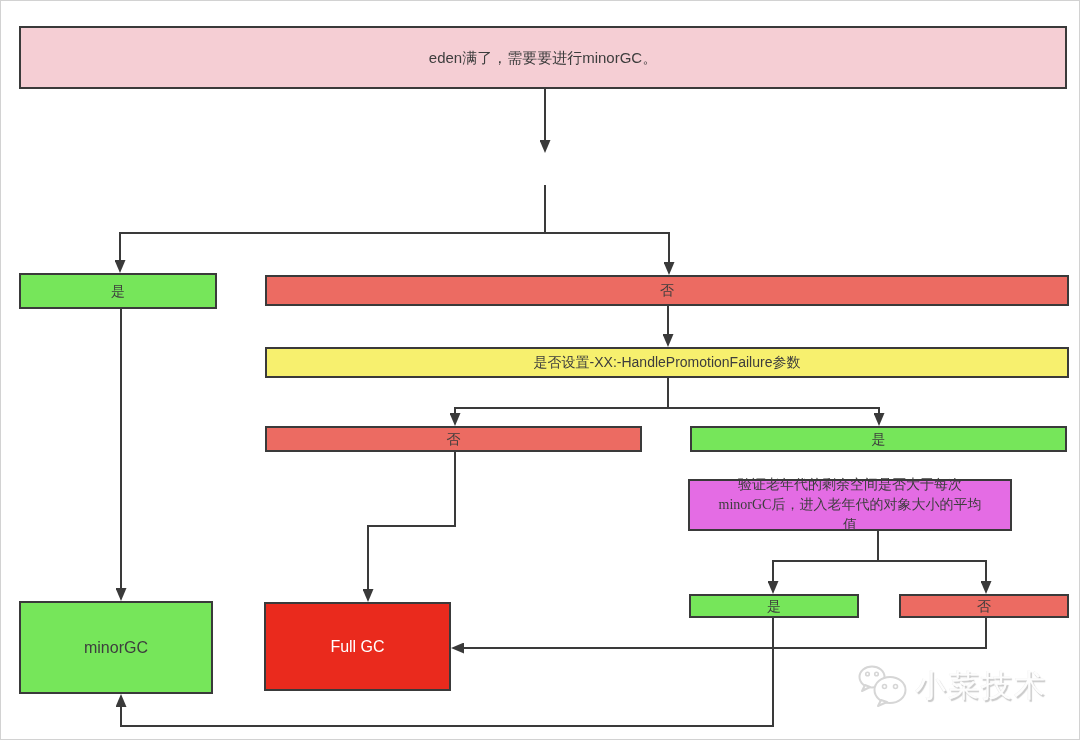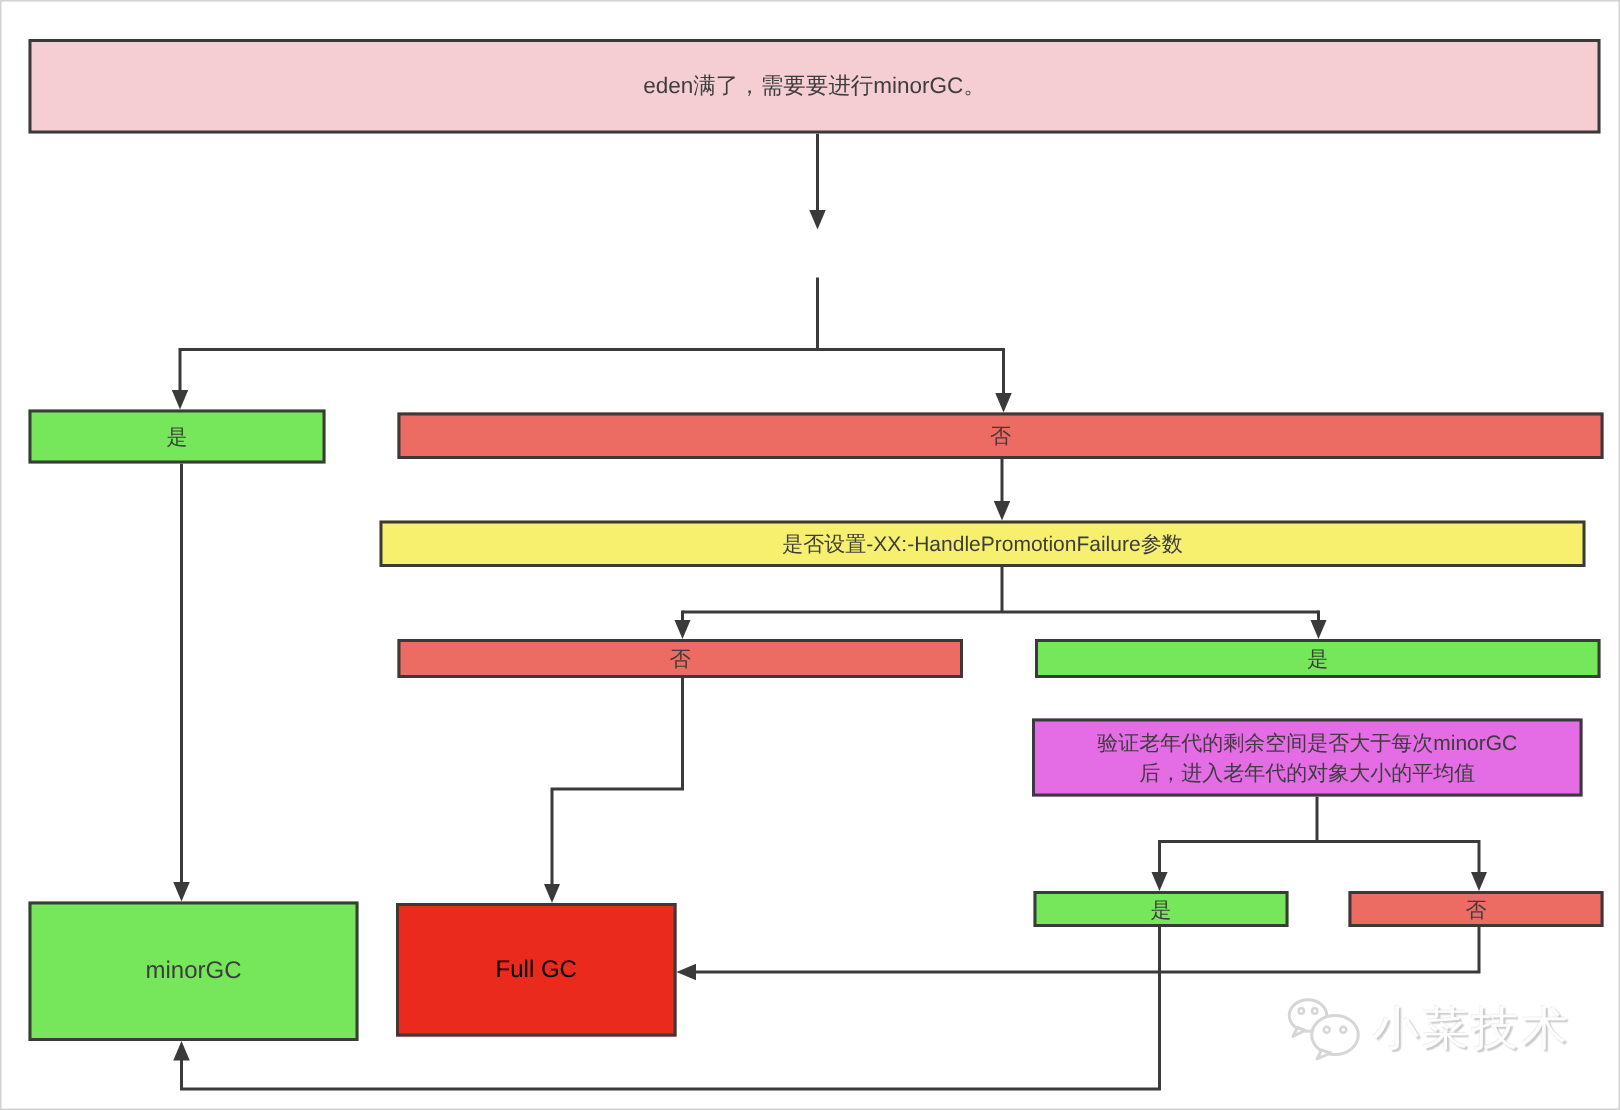--- a/index.html
+++ b/index.html
@@ -44,28 +44,28 @@
   .fill-green   { background: #76e65a; }
   .fill-salmon  { background: #ec6b62; }
   .fill-yellow  { background: #f7f06e; }
   .fill-magenta { background: #e46ce4; }
   .fill-red     { background: #ea2a1d; }
 
   #n-eden    { left: 18px;  top: 25px;  width: 1048px; height: 63px; font-size: 15px; text-align: center; }
   #n-judge   { left: 18px;  top: 153px; width: 1048px; height: 31px; }
   #n-yes1    { left: 18px;  top: 272px; width: 198px;  height: 36px; }
   #n-no1     { left: 264px; top: 274px; width: 804px;  height: 31px; }
-  #n-flag    { left: 252px; top: 346px; width: 804px;  height: 31px; }
+  #n-flag    { left: 264px; top: 346px; width: 804px;  height: 31px; }
   #n-no2     { left: 264px; top: 425px; width: 377px;  height: 26px; }
   #n-yes2    { left: 689px; top: 425px; width: 377px;  height: 26px; }
-  #n-verify  { left: 687px; top: 478px; width: 367px;  height: 52px; padding: 0 28px; }
+  #n-verify  { left: 687px; top: 478px; width: 324px;  height: 52px; padding: 0 28px; font-family: Liberation Serif, serif; }
   #n-yes3    { left: 688px; top: 593px; width: 170px;  height: 24px; }
   #n-no3     { left: 898px; top: 593px; width: 170px;  height: 24px; }
-  #n-minor   { left: 18px;  top: 600px; width: 220px;  height: 93px; font-size: 16px; }
-  #n-full    { left: 263px; top: 601px; width: 187px;  height: 89px; font-size: 16px; color: #000000; }
+  #n-minor   { left: 18px;  top: 600px; width: 194px;  height: 93px; font-size: 16px; }
+  #n-full    { left: 263px; top: 601px; width: 187px;  height: 89px; font-size: 16px; color: #ffffff; }
 
   .watermark {
     position: absolute;
     left: 854px;
     top: 662px;
     z-index: 3;
     display: flex;
     align-items: center;
     gap: 4px;
   }

